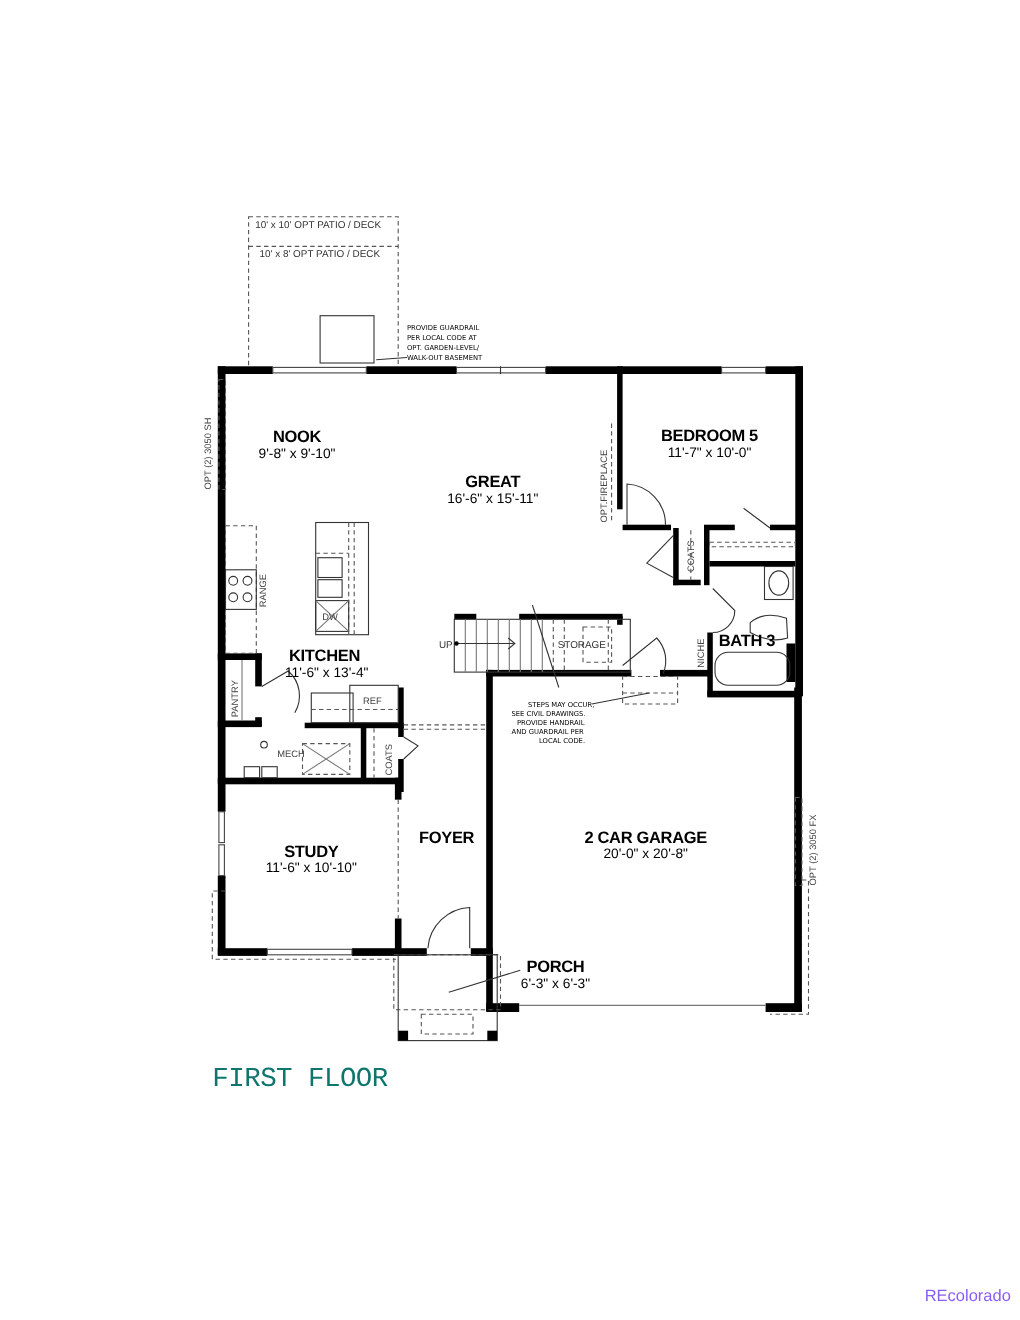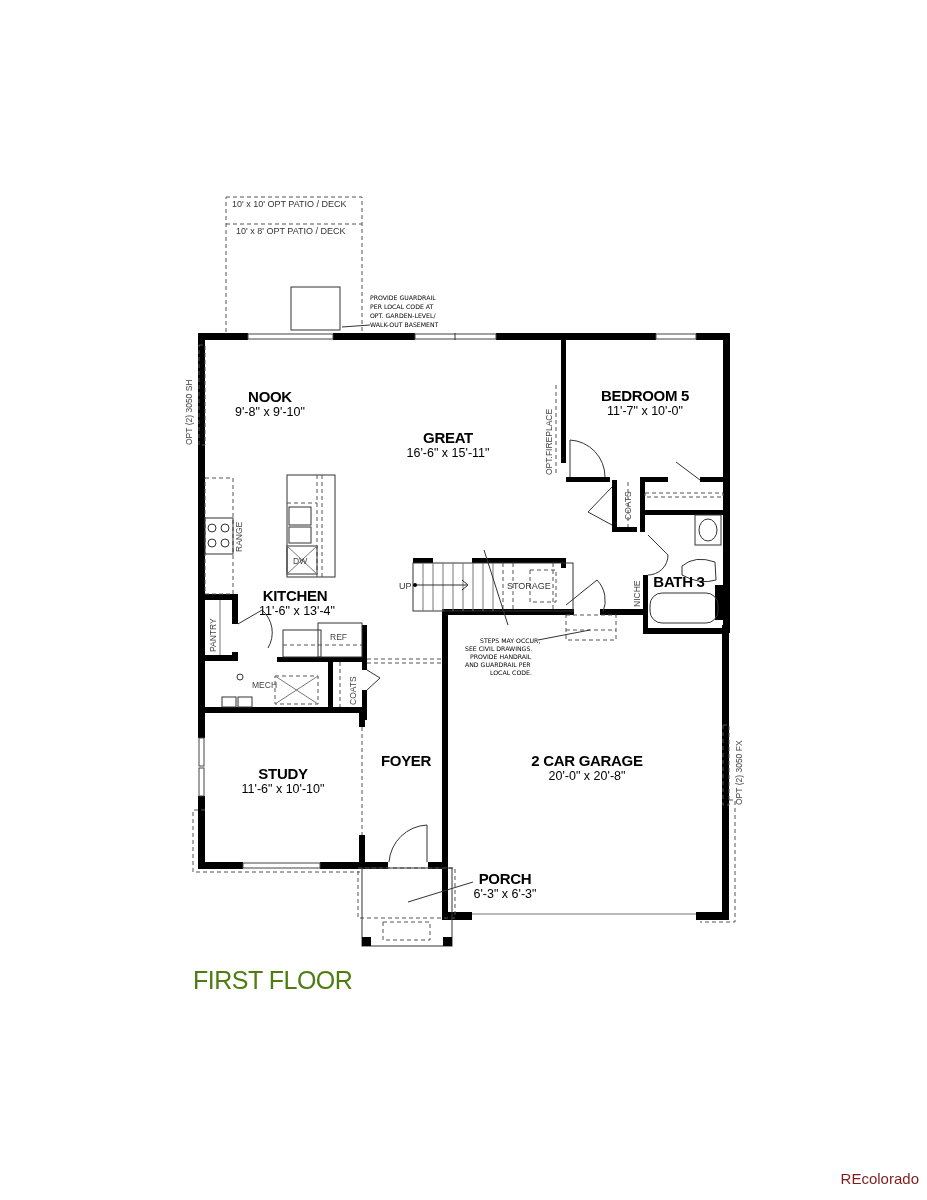--- a/index.html
+++ b/index.html
@@ -8,22 +8,22 @@
     .wall { fill: #000; }
     .thin { fill: none; stroke: #333; stroke-width: 1; }
     .thin-g { fill: none; stroke: #777; stroke-width: 1; }
     .dash { fill: none; stroke: #555; stroke-width: 1; stroke-dasharray: 4 3; }
     .win { fill: #fff; stroke: #444; stroke-width: 1; }
     .room-name { font-family: "Liberation Sans", sans-serif; font-weight: 700; font-size: 15px; fill: #000; text-anchor: middle; letter-spacing: -0.3px; }
     .room-dim { font-family: "Liberation Sans", sans-serif; font-size: 12.5px; fill: #000; text-anchor: middle; }
     .small { font-family: "Liberation Sans", sans-serif; font-size: 9px; fill: #333; }
     .note { font-family: "DejaVu Sans", sans-serif; font-size: 6.2px; fill: #000; }
     .vlabel { font-family: "Liberation Sans", sans-serif; font-size: 8.5px; fill: #444; }
-    .title { position: absolute; left: 193px; top: 966px; font-size: 25px; color: #4d7c0f; letter-spacing: -0.5px; }
-    .watermark { position: absolute; right: 8px; top: 1170px; font-size: 15px; color: #7f1d1d; }
+    .title { position: absolute; left: 193px; top: 966px; font-size: 25px; color: #0f766e; letter-spacing: -0.5px; font-family: Liberation Mono, monospace; }
+    .watermark { position: absolute; right: 8px; top: 1170px; font-size: 15px; color: #8b5cf6; }
   </style>
 </head>
 <body>
 
 <svg id="plan" viewBox="0 0 927 1200" xmlns="http://www.w3.org/2000/svg">
 
   <g>
     <rect class="dash" x="226" y="197" width="136" height="138"></rect>
     <line class="dash" x1="226" y1="224" x2="362" y2="224"></line>
     <text class="small" x="232" y="207">10' x 10' OPT PATIO / DECK</text>

